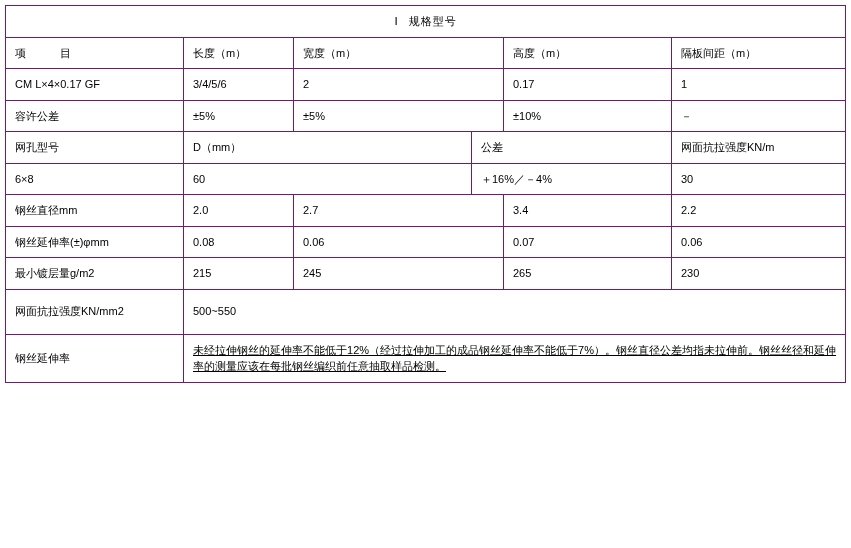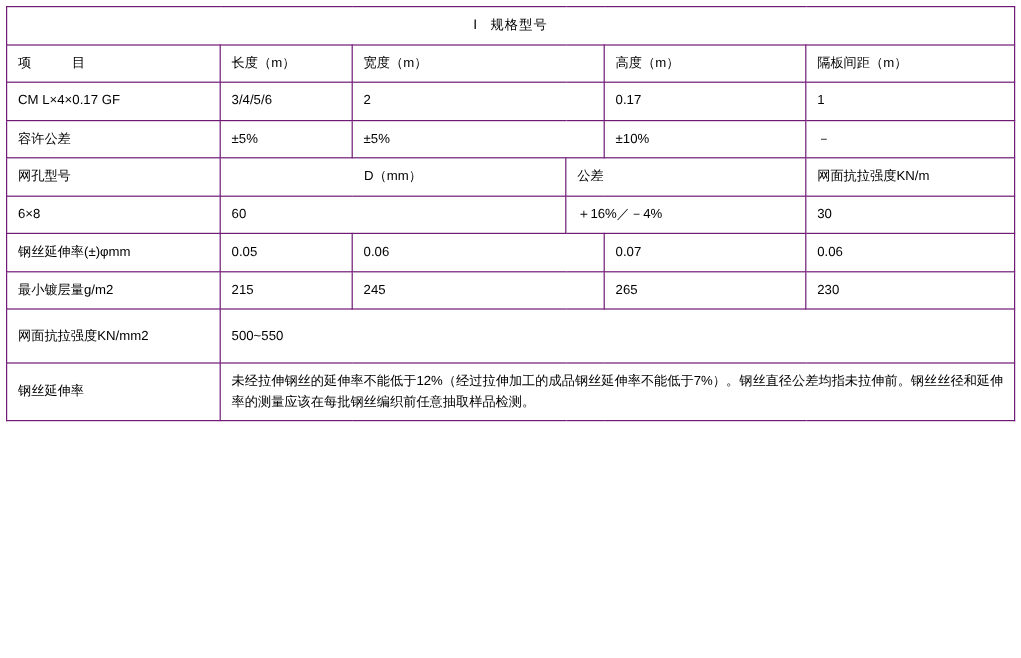--- a/index.html
+++ b/index.html
@@ -59,20 +59,21 @@
   }
   td.para {
     line-height: 2.05;
     padding: 8px 10px 8px 10px;
     text-align: justify;
     text-justify: inter-ideograph;
   }
   .para-text {
     display: block;
     text-indent: 0;
+    text-decoration: underline;
   }
 </style>
 </head>
 <body>
 
 <div class="page">
   <table class="spec">
     <colgroup>
       <col style="width:178px">
       <col style="width:110px">
@@ -116,38 +117,45 @@
       <td>容许公差</td>
       <td>±5%</td>
       <td colspan="2">±5%</td>
       <td>±10%</td>
       <td>－</td>
     </tr>
 
 
     <tr>
       <td>网孔型号</td>
-      <td colspan="2" style="text-align:center;">D（mm）</td>
+      <td colspan="2" style="text-align:left;">D（mm）</td>
       <td colspan="2">公差</td>
       <td>网面抗拉强度KN/m</td>
     </tr>
 
     <tr>
       <td>6×8</td>
       <td colspan="2">60</td>
       <td colspan="2">＋16%／－4%</td>
       <td>30</td>
     </tr>
 
 
 
+    <tr>
+      <td>钢丝直径mm</td>
+      <td>2.0</td>
+      <td colspan="2">2.7</td>
+      <td>3.4</td>
+      <td>2.2</td>
+    </tr>
 
     <tr>
       <td>钢丝延伸率(±)φmm</td>
-      <td>0.05</td>
+      <td>0.08</td>
       <td colspan="2">0.06</td>
       <td>0.07</td>
       <td>0.06</td>
     </tr>
 
     <tr>
       <td>最小镀层量g/m2</td>
       <td>215</td>
       <td colspan="2">245</td>
       <td>265</td>

